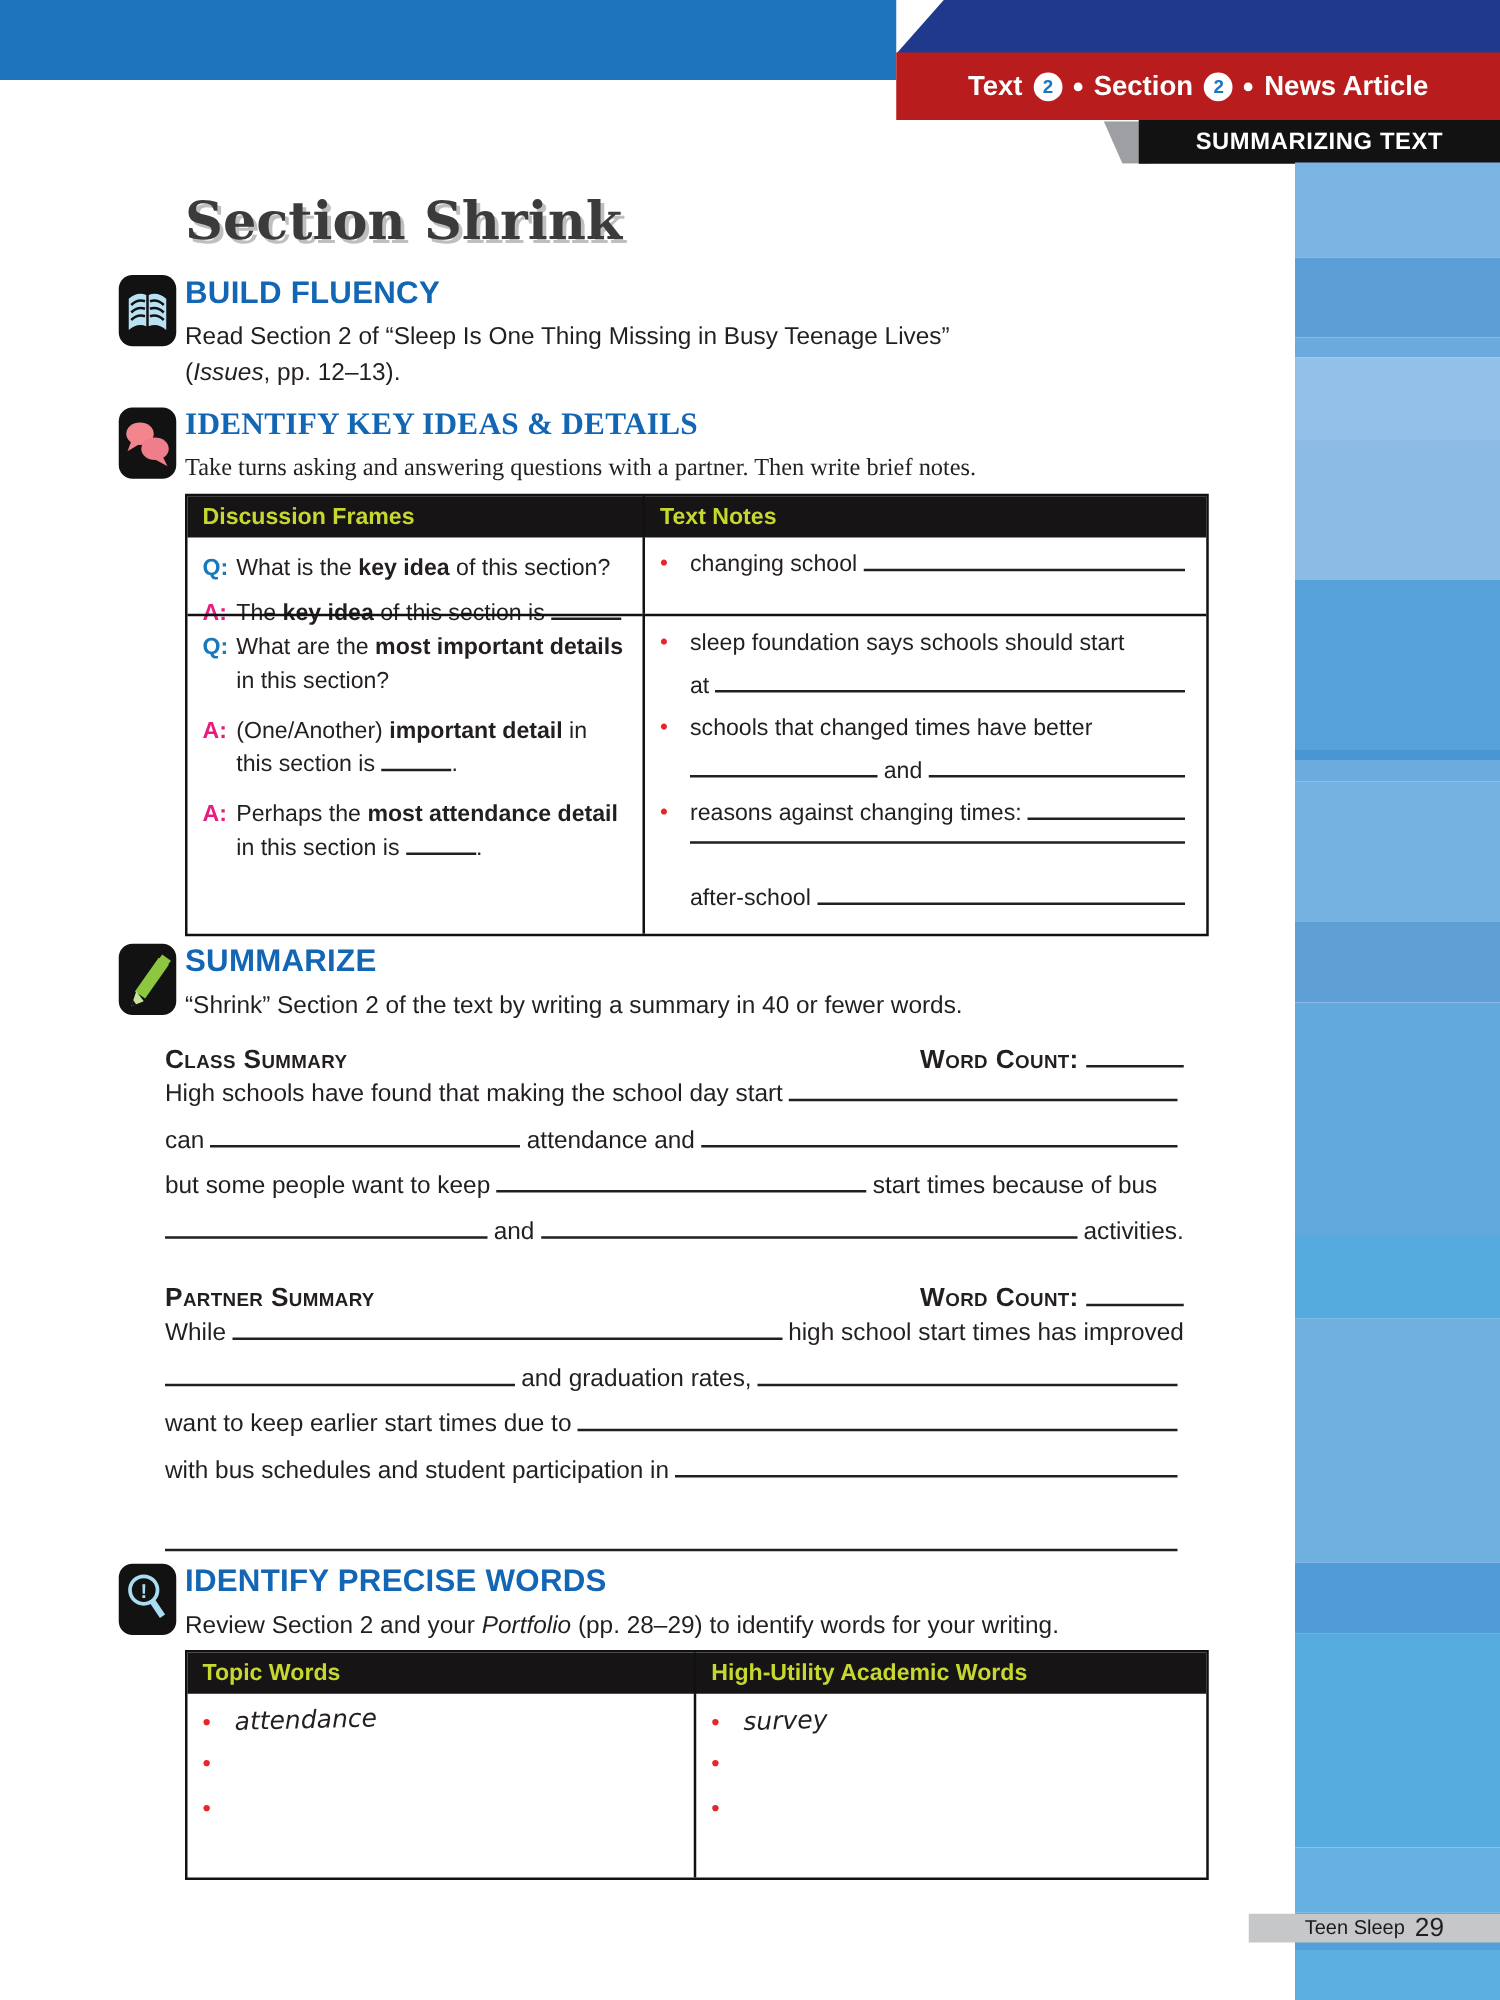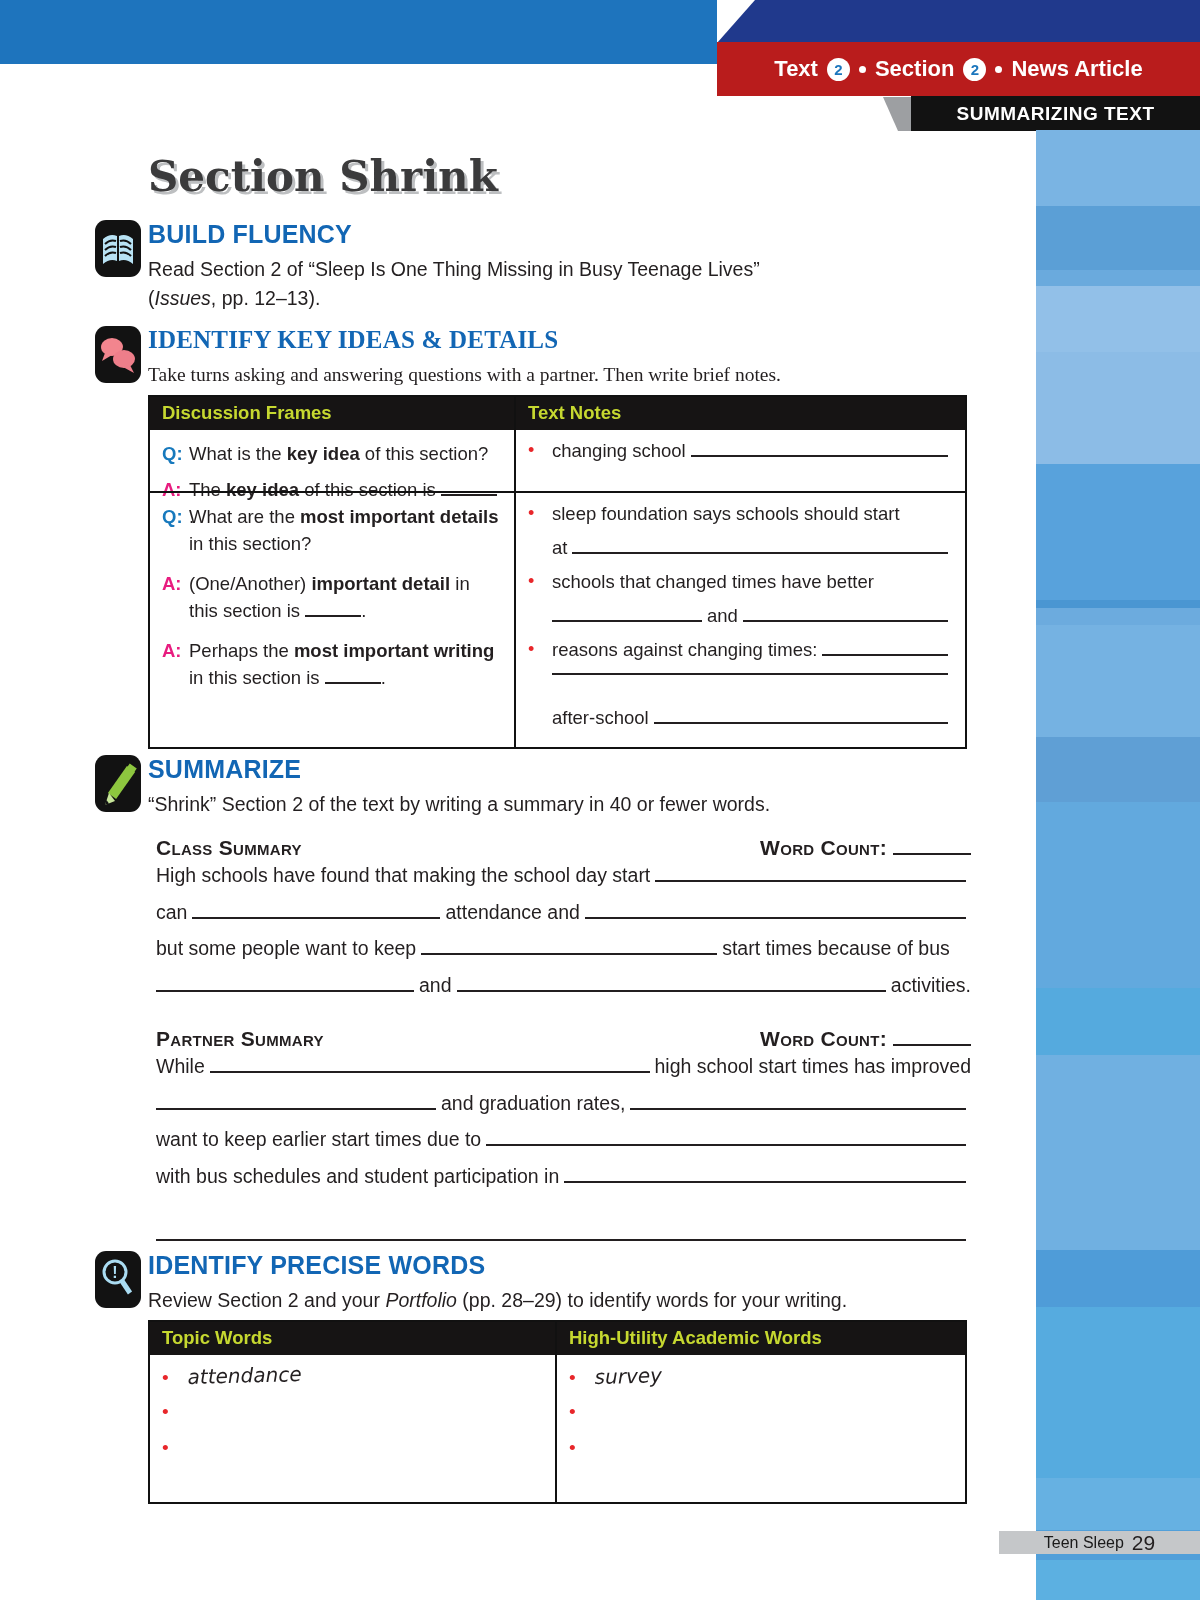--- a/index.html
+++ b/index.html
@@ -66,21 +66,21 @@
   
   .note{display:flex;font-size:18.5px;}
   .nbullet{width:24px;flex:none;color:#e8262a;font-size:18px;}
   .nbody{flex:1;}
   .fill-line{display:flex;align-items:baseline;height:34px;}
   .fill-line .txt{white-space:pre;}
   .blank{height:0;border-bottom:2px solid #231f20;margin:0 5px;}
   .blank.grow{flex:1 1 auto;}
 
   
-  .sumblock{position:absolute;left:156px;width:815px;font-size:19.5px;}
+  .sumblock{position:absolute;left:132px;width:815px;font-size:19.5px;}
   .label-row{display:flex;align-items:baseline;margin-bottom:4px;}
   .sc-label{font-variant:small-caps;font-weight:bold;font-size:21px;letter-spacing:0.3px;}
   .label-spacer{flex:1;}
   .wc-group{display:flex;align-items:baseline;}
   .wc-blank{width:78px;height:0;border-bottom:2px solid #231f20;margin-left:6px;}
   .sline{display:flex;align-items:baseline;height:36.5px;}
   .sline .txt{white-space:pre;}
 
   
   .word-item{display:flex;align-items:baseline;height:36px;}
@@ -199,21 +199,21 @@
         <div class="qa" style="margin-bottom:13px;">
           <span class="qa-label q-col">Q:</span>
           <span class="qa-text"><span>What are the </span><b>most important details</b><span> in this section?</span></span>
         </div>
         <div class="qa" style="margin-bottom:13px;">
           <span class="qa-label a-col">A:</span>
           <span class="qa-text"><span>(One/Another) </span><b>important detail</b><span> in this section is </span><span class="blank-inline"></span><span>.</span></span>
         </div>
         <div class="qa">
           <span class="qa-label a-col">A:</span>
-          <span class="qa-text"><span>Perhaps the </span><b>most important writing</b><span> in this section is </span><span class="blank-inline"></span><span>.</span></span>
+          <span class="qa-text"><span>Perhaps the </span><b>most attendance detail</b><span> in this section is </span><span class="blank-inline"></span><span>.</span></span>
         </div>
       </div>
       <div class="cell wt-col2 row-div">
         <div class="note">
           <span class="nbullet">•</span>
           <div class="nbody">
             <div class="fill-line">
                 <span class="txt">sleep foundation says schools should start</span>
               </div>
             <div class="fill-line">

